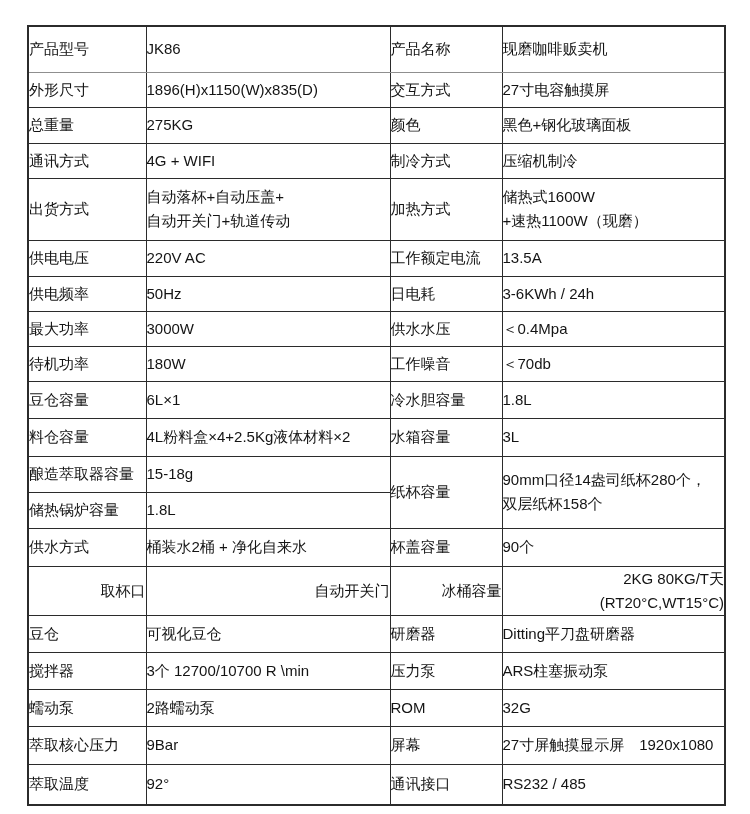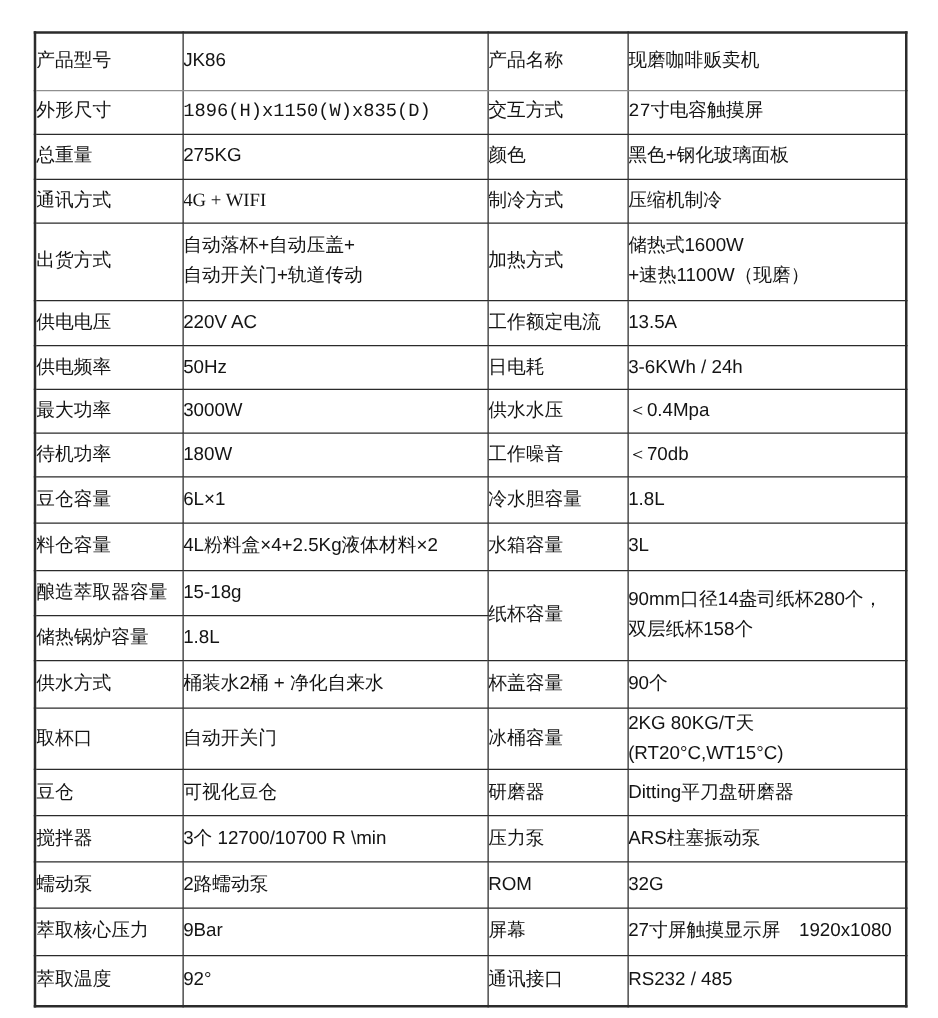--- a/index.html
+++ b/index.html
@@ -49,33 +49,33 @@
       <col style="width:112px">
       <col style="width:223px">
     </colgroup>
     <tbody>
         <tr class="first-row" style="height: 46px;">
           <td class="lab-l">产品型号</td>
           <td class="val-l">JK86</td>
           <td class="lab-r">产品名称</td>
           <td class="val-r">现磨咖啡贩卖机</td>
         </tr>
-        <tr style="height: 35px; font-family: Liberation Mono, monospace;">
+        <tr style="height: 35px;">
           <td class="lab-l">外形尺寸</td>
           <td class="val-l">1896(H)x1150(W)x835(D)</td>
           <td class="lab-r">交互方式</td>
           <td class="val-r">27寸电容触摸屏</td>
         </tr>
         <tr style="height: 36px;">
           <td class="lab-l">总重量</td>
           <td class="val-l">275KG</td>
           <td class="lab-r">颜色</td>
           <td class="val-r">黑色+钢化玻璃面板</td>
         </tr>
-        <tr style="height: 35px; font-family: Liberation Serif, serif;">
+        <tr style="height: 35px;">
           <td class="lab-l">通讯方式</td>
           <td class="val-l">4G + WIFI</td>
           <td class="lab-r">制冷方式</td>
           <td class="val-r">压缩机制冷</td>
         </tr>
         <tr style="height: 62px;">
           <td class="lab-l top">出货方式</td>
           <td class="val-l">自动落杯+自动压盖+
 自动开关门+轨道传动</td>
           <td class="lab-r top">加热方式</td>
@@ -128,21 +128,21 @@
         <tr style="height: 36px;">
           <td class="lab-l">储热锅炉容量</td>
           <td class="val-l">1.8L</td>
         </tr>
         <tr style="height: 38px;">
           <td class="lab-l">供水方式</td>
           <td class="val-l">桶装水2桶 + 净化自来水</td>
           <td class="lab-r">杯盖容量</td>
           <td class="val-r">90个</td>
         </tr>
-        <tr style="height: 36px;">
+        <tr style="height: 36px; text-align: right;">
           <td class="lab-l">取杯口</td>
           <td class="val-l">自动开关门</td>
           <td class="lab-r">冰桶容量</td>
           <td class="val-r">2KG 80KG/T天(RT20°C,WT15°C)</td>
         </tr>
         <tr style="height: 37px; margin-left: 15px;">
           <td class="lab-l">豆仓</td>
           <td class="val-l">可视化豆仓</td>
           <td class="lab-r">研磨器</td>
           <td class="val-r">Ditting平刀盘研磨器</td>

